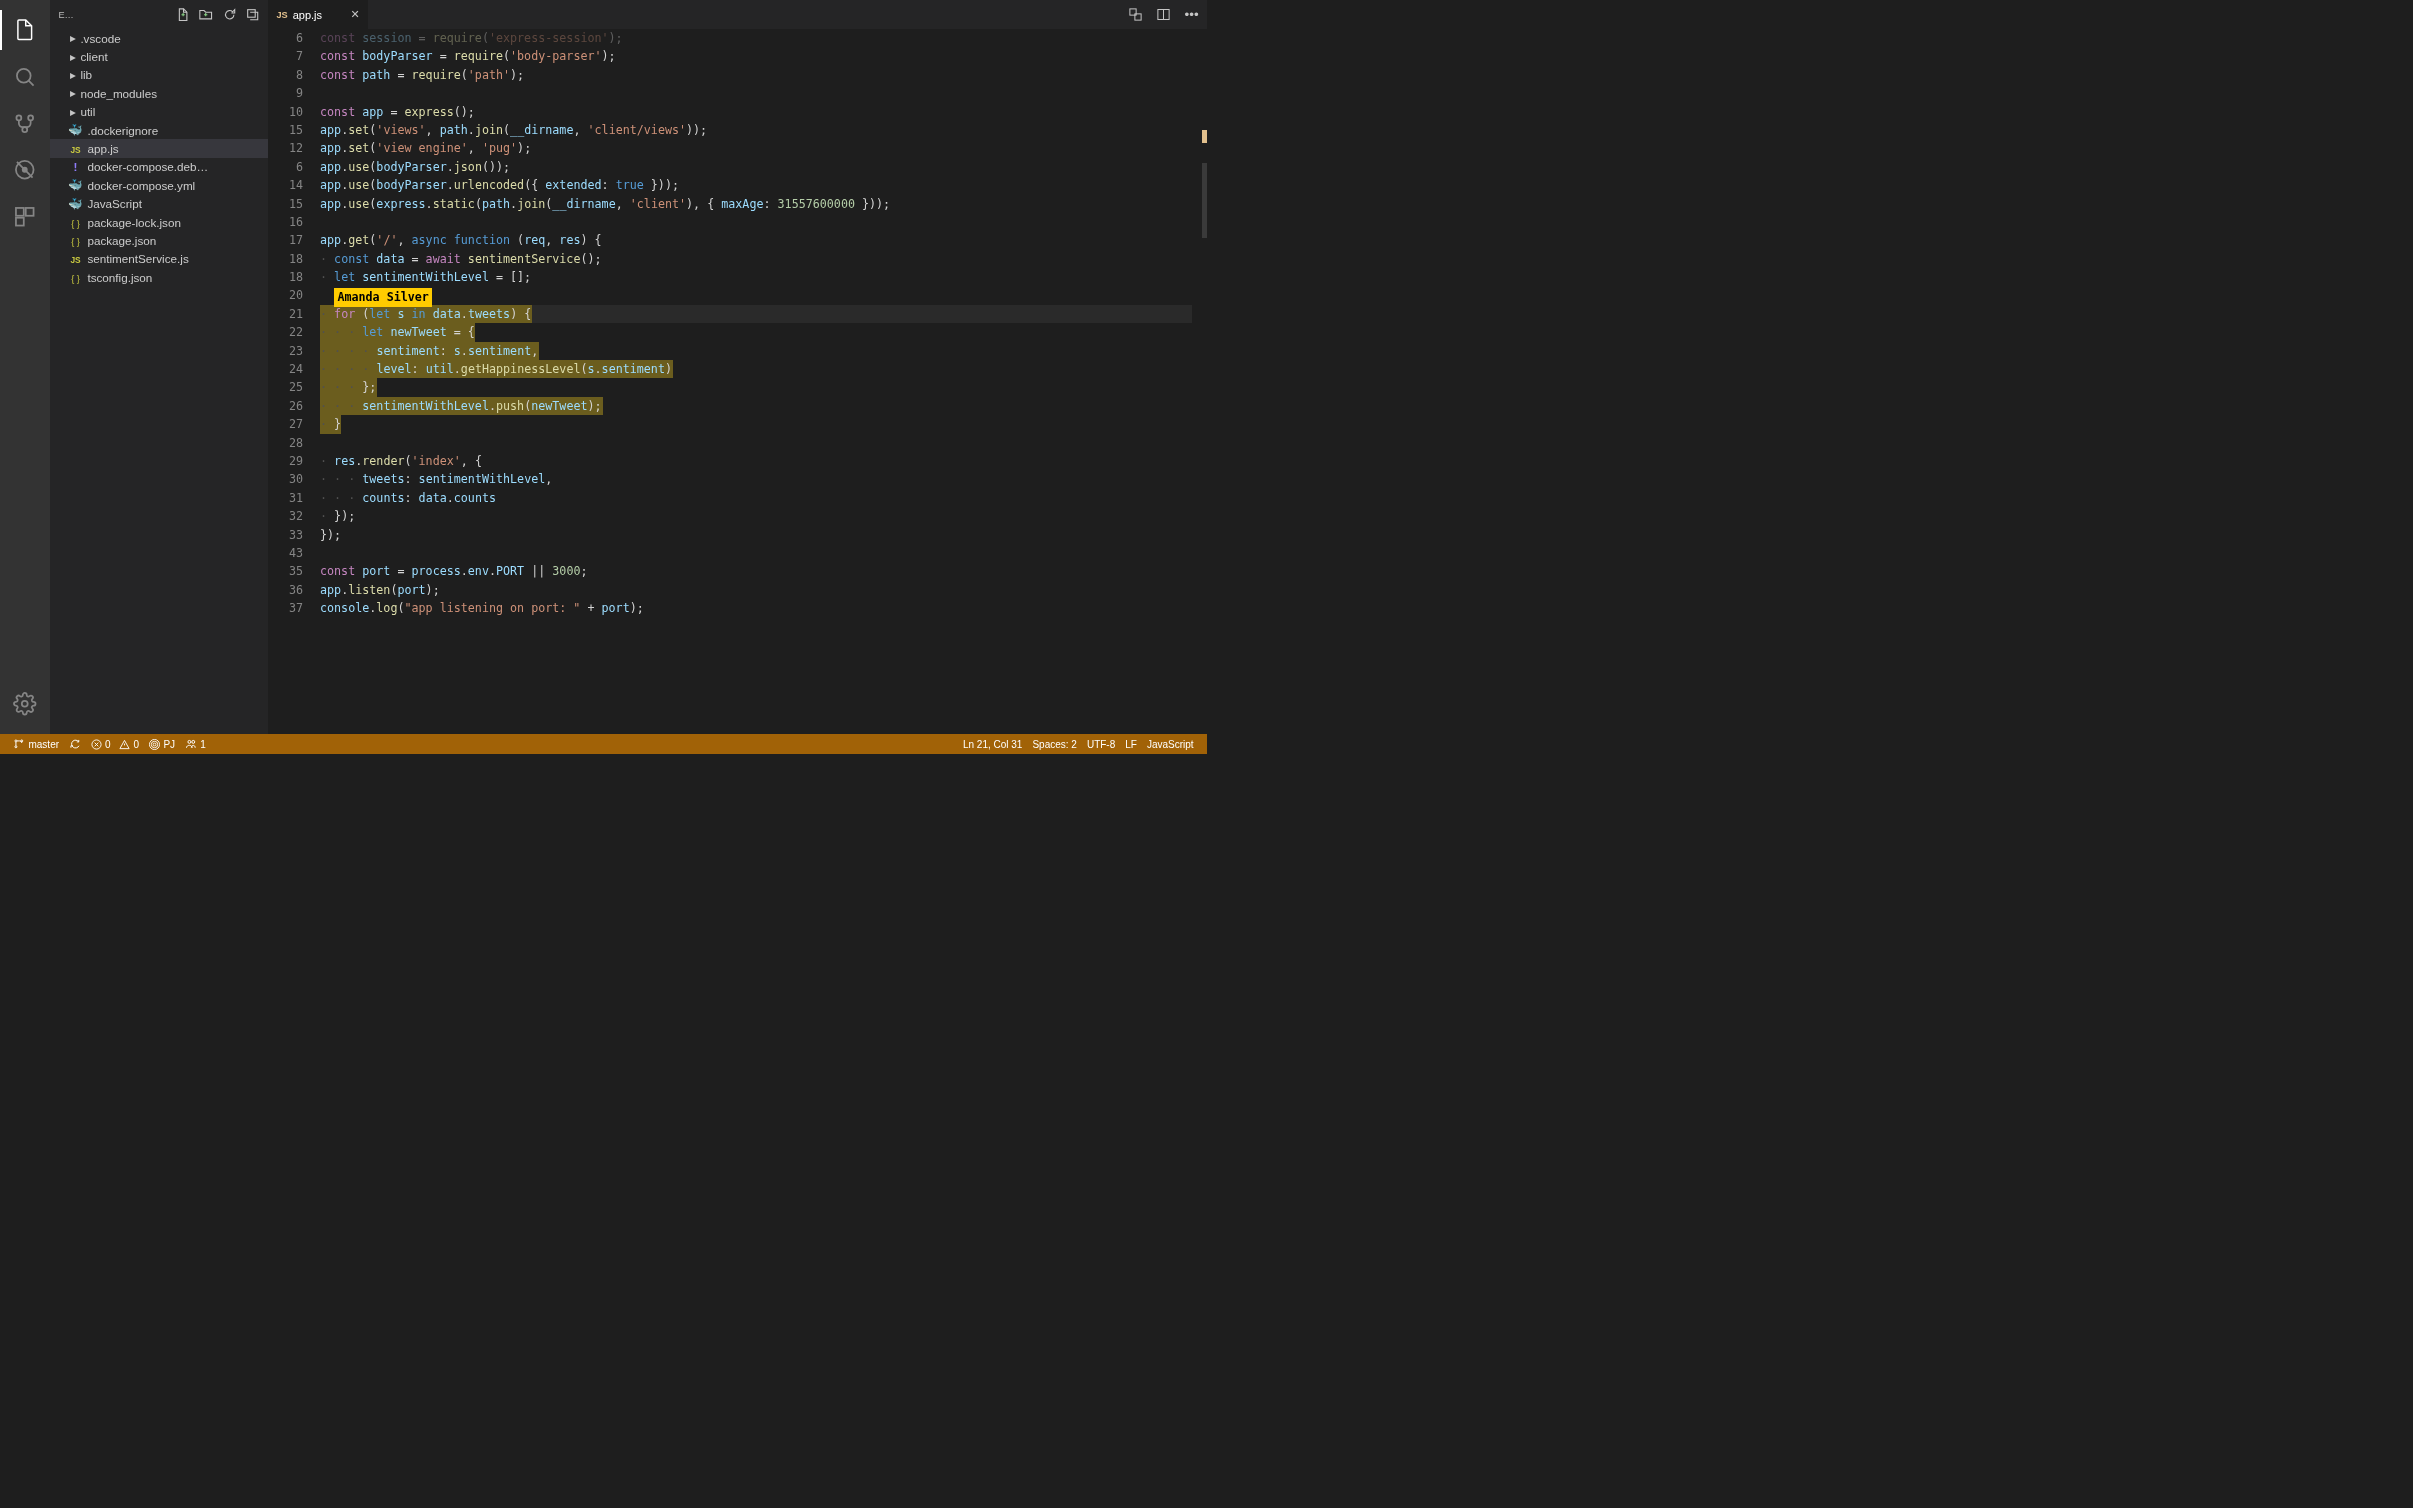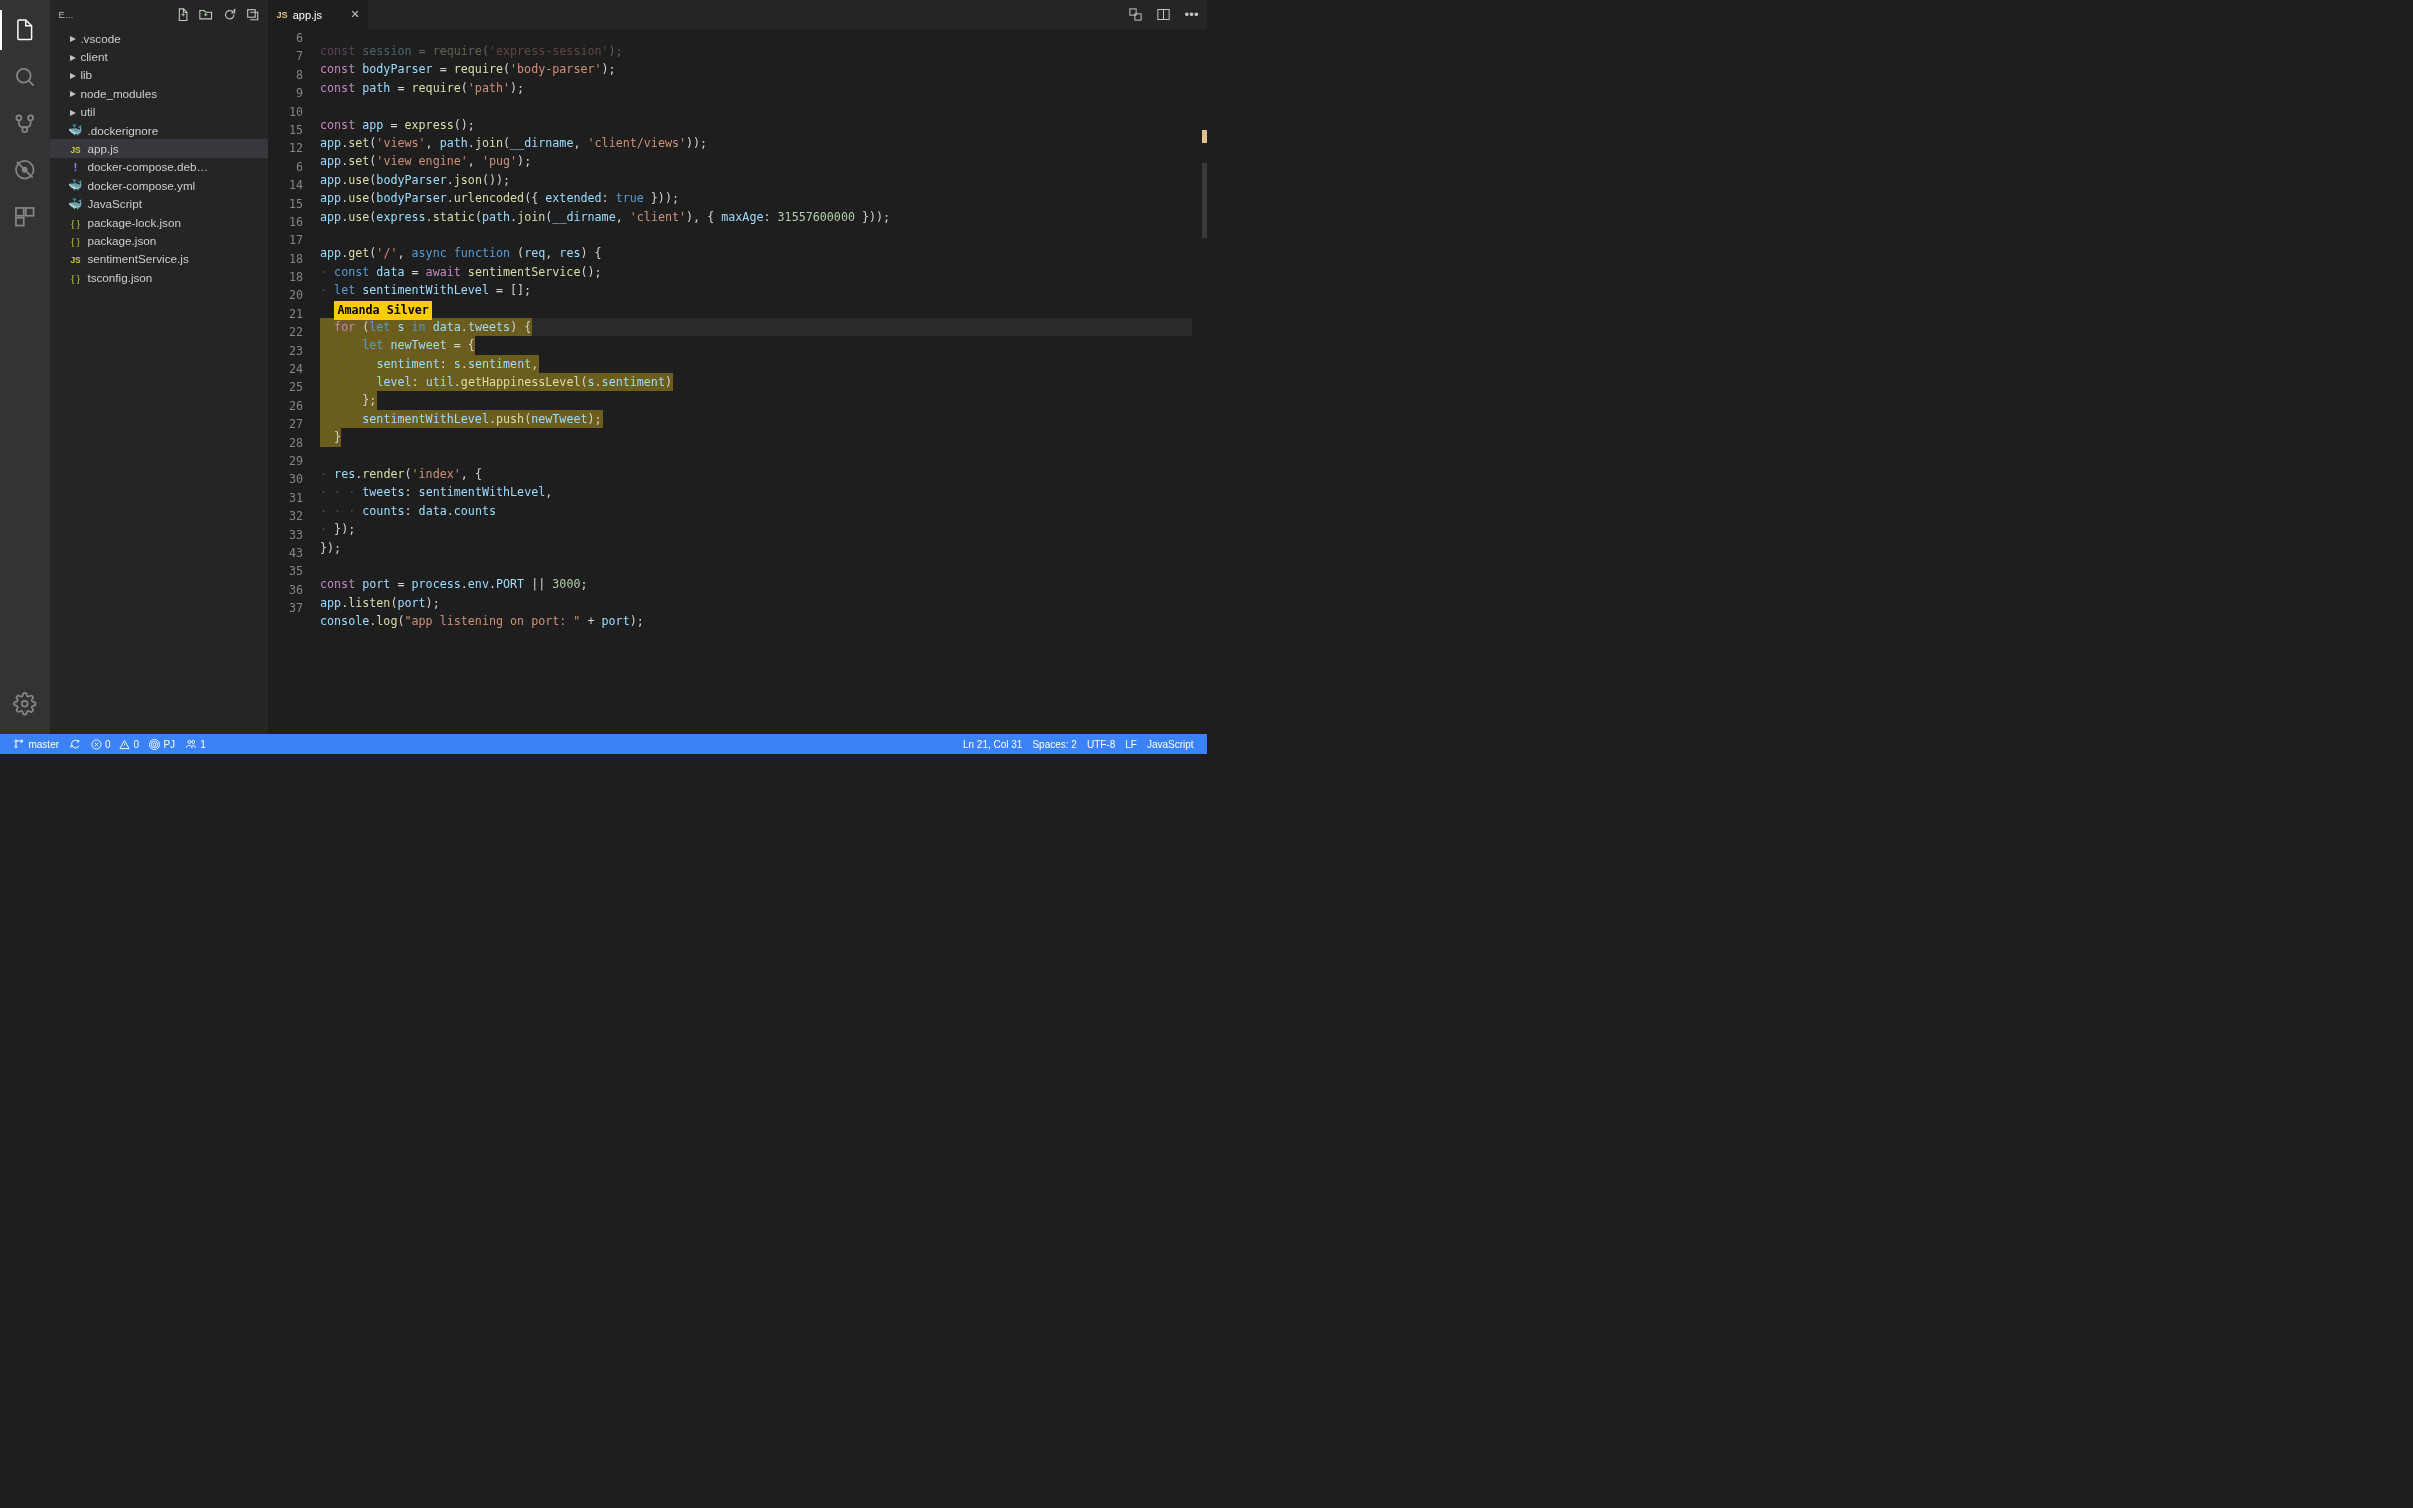--- a/index.html
+++ b/index.html
@@ -159,21 +159,20 @@
   color: #858585;
   padding-right: 17px;
   user-select: none;
 }
 .gutter .ln { height: 18.4px; }
 .code {
   flex: 1;
   position: relative;
   white-space: pre;
   color: #d4d4d4;
-  margin-top: 13px;
 }
 .code .line { height: 18.4px; position: relative; }
 .code .line .content { position: relative; z-index: 2; }
 .code .line .hl {
   position: absolute;
   left: 0;
   top: 0;
   height: 18.4px;
   background: #6b5d1e;
   z-index: 1;
@@ -200,21 +199,21 @@
   background: #1e1e1e;
   position: relative;
 }
 .minimap .mm-block {
   position: absolute;
   width: 5px;
   right: 0;
 }
 .status-bar {
   height: 20px;
-  background: #3b82f6;
+  background: #a16207;
   color: #ffffff;
   display: flex;
   align-items: center;
   font-size: 10px;
   padding: 0 8.4px;
 }
 .status-bar .sb-item {
   display: flex;
   align-items: center;
   gap: 3.4px;

